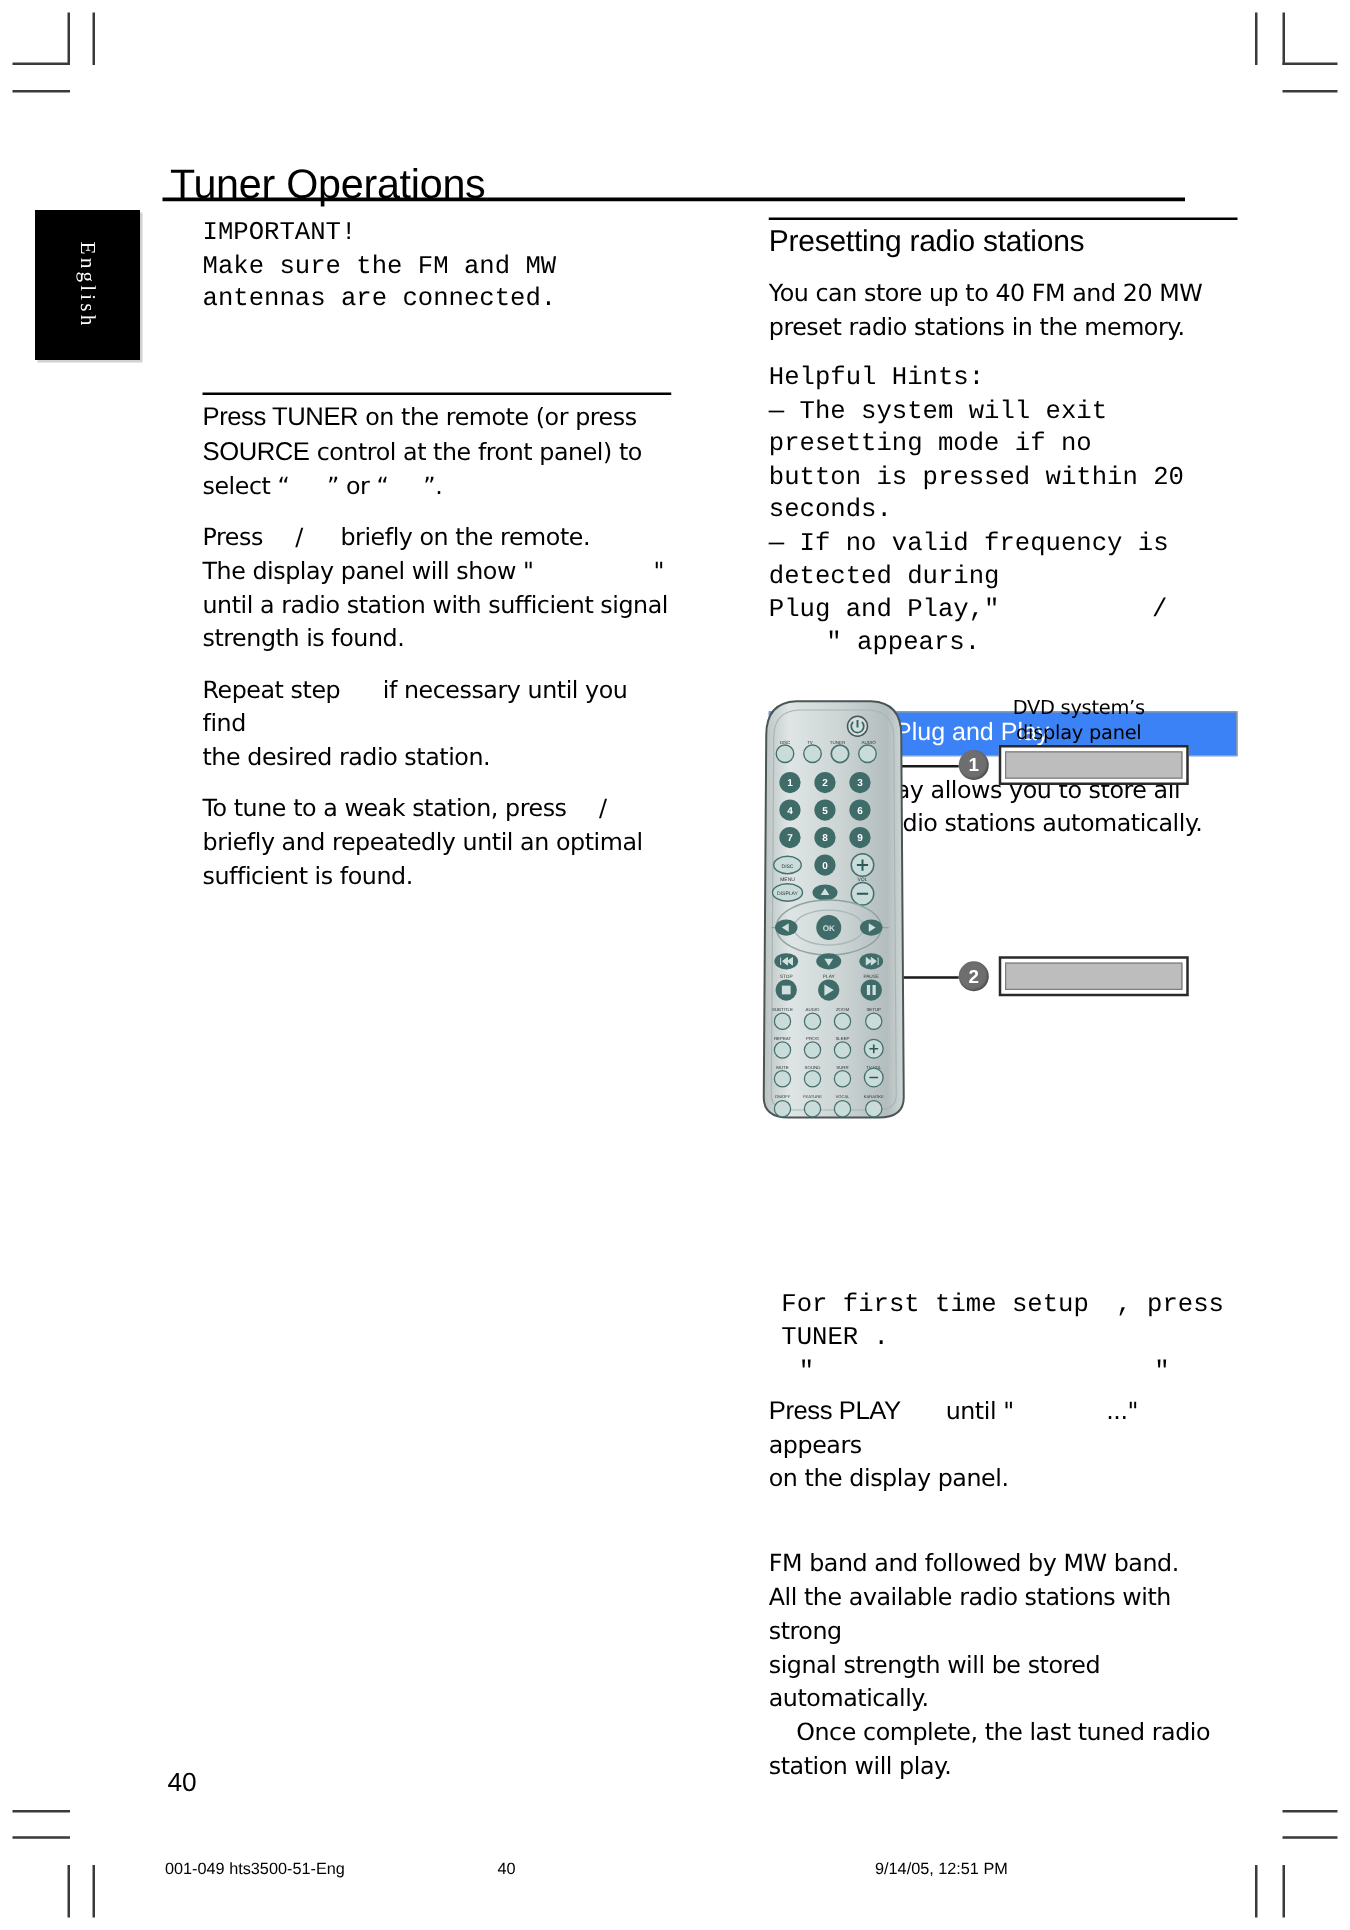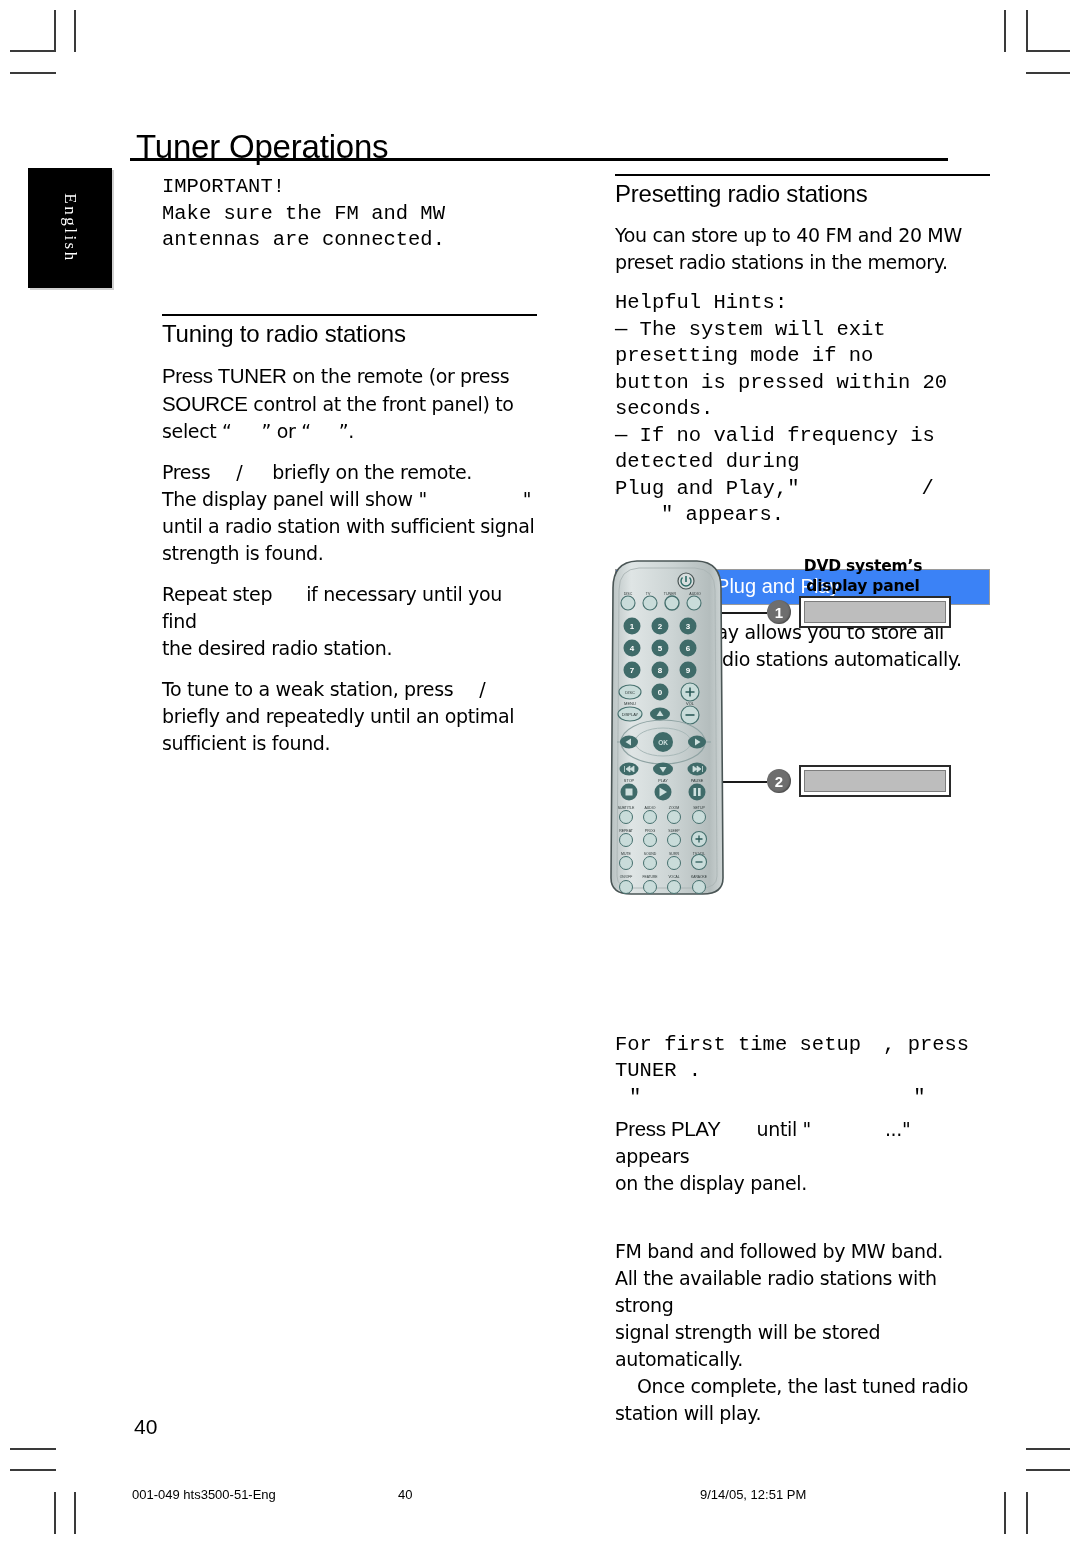--- a/index.html
+++ b/index.html
@@ -95,21 +95,20 @@
   #figure { position:absolute; left:585px; top:548px; width:380px; height:350px; }
 
   #remote-wrap { position:absolute; left:18px; top:10px; width:128px; height:338px; }
 
   .dp-caption {
     position:absolute; left:188px; top:8px; width:180px;
     text-align:center;
     font-family:"DejaVu Sans", sans-serif;
     font-size:15.5px; line-height:20px;
     letter-spacing:-0.2px;
-    font-weight:bold;
   }
 
   .callout-num {
     position:absolute;
     width:24px; height:24px; border-radius:50%;
     background:#6e6e6e; color:#fff;
     font-family:"Liberation Sans", sans-serif;
     font-size:15px; font-weight:bold;
     display:flex; align-items:center; justify-content:center;
     box-shadow:inset -1px -1px 2px rgba(0,0,0,.35);
@@ -179,21 +178,20 @@
 
   <p class="p-sans" style="margin-bottom:8px;">
     <span>IMPORTANT!</span><br>
     <span>Make sure the FM and MW</span><br>
     <span>antennas are connected.</span>
   </p>
 
   <div class="gap"></div>
 
   <div class="sec-rule" style="margin-top:30px;"></div>
-  <h2 class="sec-head">Tuning to radio stations</h2>
 
   <p class="p-serifish">
     <span class="kw">Press TUNER</span>
     <span>on the remote (or press</span><br>
     <span class="kw">SOURCE</span>
     <span>control at the front panel) to</span><br>
     <span>select “</span><span class="ghost" style="width:30px"></span><span>” or “</span><span class="ghost" style="width:28px"></span><span>”.</span>
   </p>
 
   <p class="p-serifish">
@@ -242,21 +240,21 @@
 
   <div class="banner">Using the Plug and Play</div>
 
   <p class="p-serifish">
     <span>Plug and Play allows you to store all</span><br>
     <span>available radio stations automatically.</span>
   </p>
 
   <div style="height:345px;"></div>
 
-  <p class="p-sans" style="margin-bottom:4px;">
+  <p class="p-sans" style="margin-bottom:4px;margin-left:10px;">
     <span>For first time setup</span><span class="ghost" style="width:22px"></span><span>, press TUNER .</span><br>
     <span class="ghost" style="width:14px"></span><span>"</span><span class="ghost" style="width:272px"></span><span>"</span>
   </p>
 
   <p class="p-serifish">
     <span class="kw">Press PLAY</span><span class="ghost" style="width:36px"></span><span>until "</span><span class="ghost" style="width:74px"></span><span>..." appears</span><br>
     <span>on the display panel.</span>
   </p>
 
   <p class="p-serifish" style="margin-bottom:0;">

